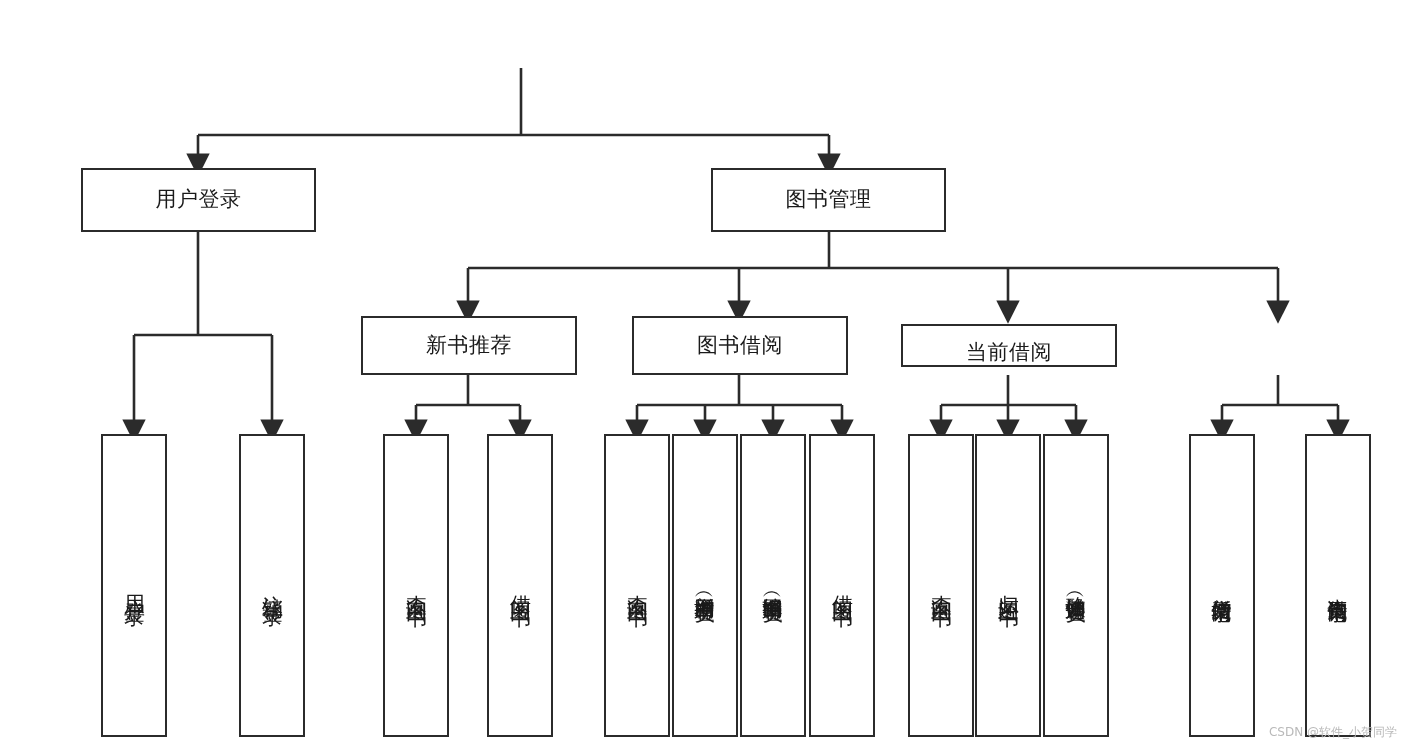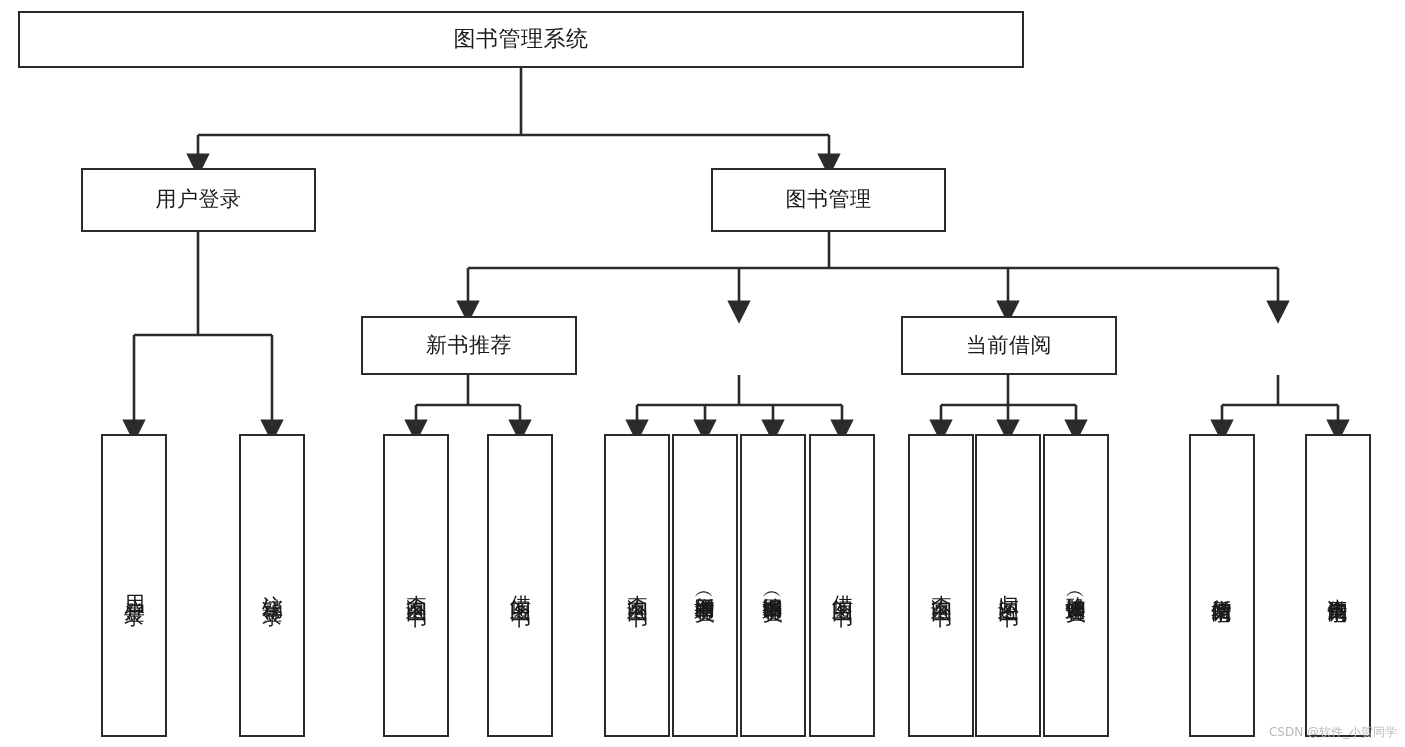--- a/index.html
+++ b/index.html
@@ -129,35 +129,35 @@
       <path d="M1008,405 L1008,422" marker-end="url(#arrow)"></path>
       <path d="M1076,405 L1076,422" marker-end="url(#arrow)"></path>
 
       <path d="M1278,375 L1278,405"></path>
       <path d="M1222,405 L1338,405"></path>
       <path d="M1222,405 L1222,422" marker-end="url(#arrow)"></path>
       <path d="M1338,405 L1338,422" marker-end="url(#arrow)"></path>
     </g>
   </svg>
 
-  <div class="node horiz root" style="left:18px; top:11px; width:1006px; height:57px;">
-    <span class="label">图书管理系统</span>
-  </div>
 
   <div class="node horiz" style="left:81px; top:168px; width:235px; height:64px;">
     <span class="label">用户登录</span>
   </div>
   <div class="node horiz" style="left:361px; top:316px; width:216px; height:59px;">
     <span class="label">新书推荐</span>
   </div>
 
   <div class="node horiz" style="left:711px; top:168px; width:235px; height:64px;">
     <span class="label">图书管理</span>
   </div>
-  <div class="node horiz" style="left:901px; top:316px; width:216px; height:59px;">
+  <div class="node horiz" style="left:632px; top:316px; width:216px; height:59px;">
+    <span class="label">图书借阅</span>
+  </div>
+  <div class="node horiz" style="left:901px; top:324px; width:216px; height:43px;align-items:flex-end;">
     <span class="label">当前借阅</span>
   </div>
 
   <div class="node vert" style="left:101px; top:434px; width:66px; height:303px;">
     <span class="label">用户登录</span>
   </div>
   <div class="node vert" style="left:239px; top:434px; width:66px; height:303px;">
     <span class="label">注销登录</span>
   </div>
 

